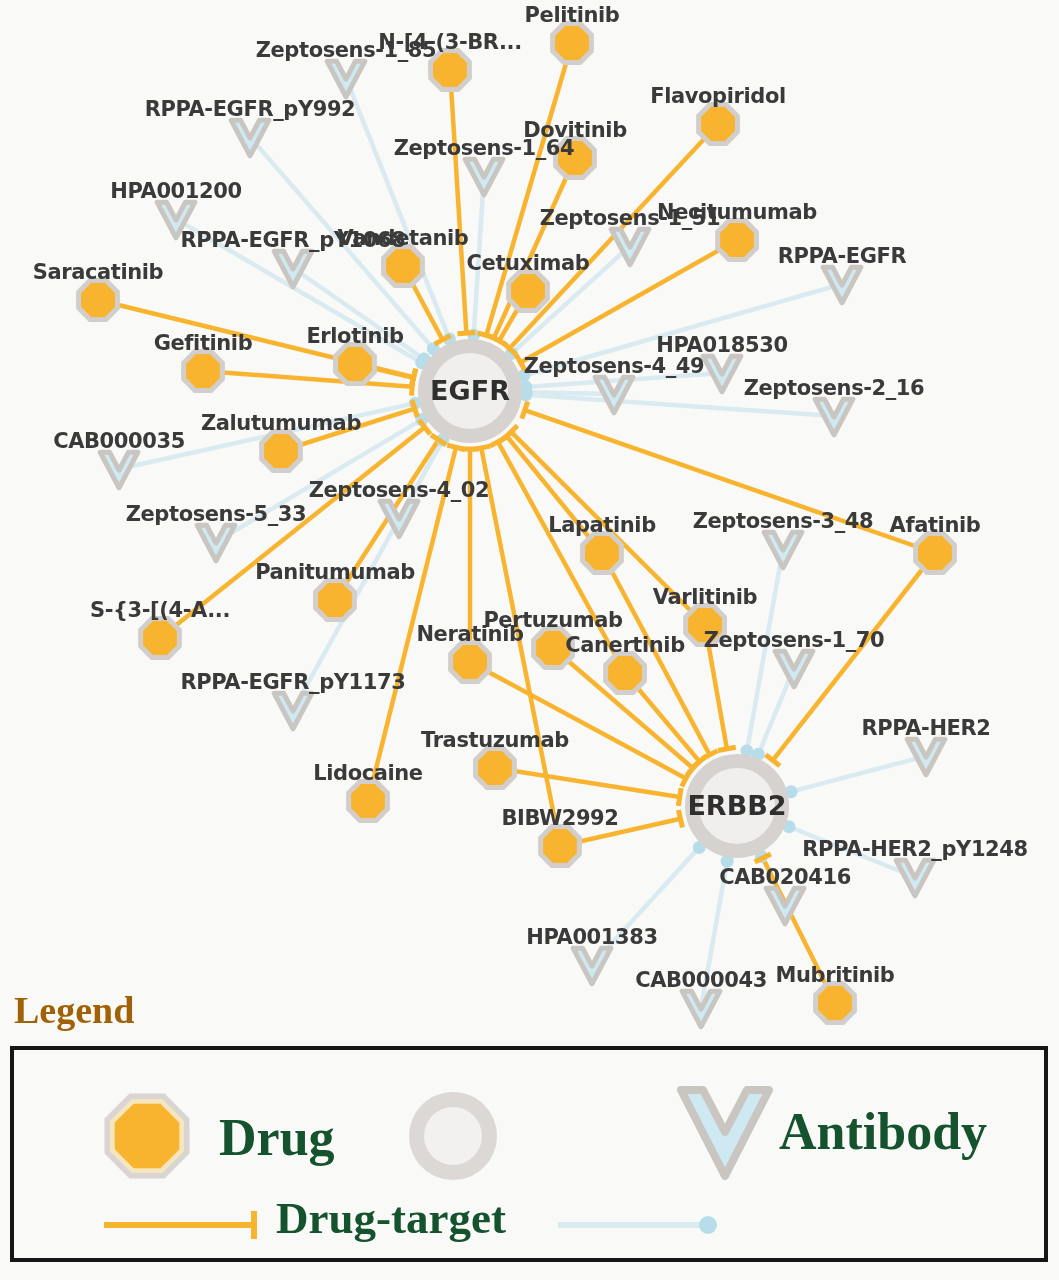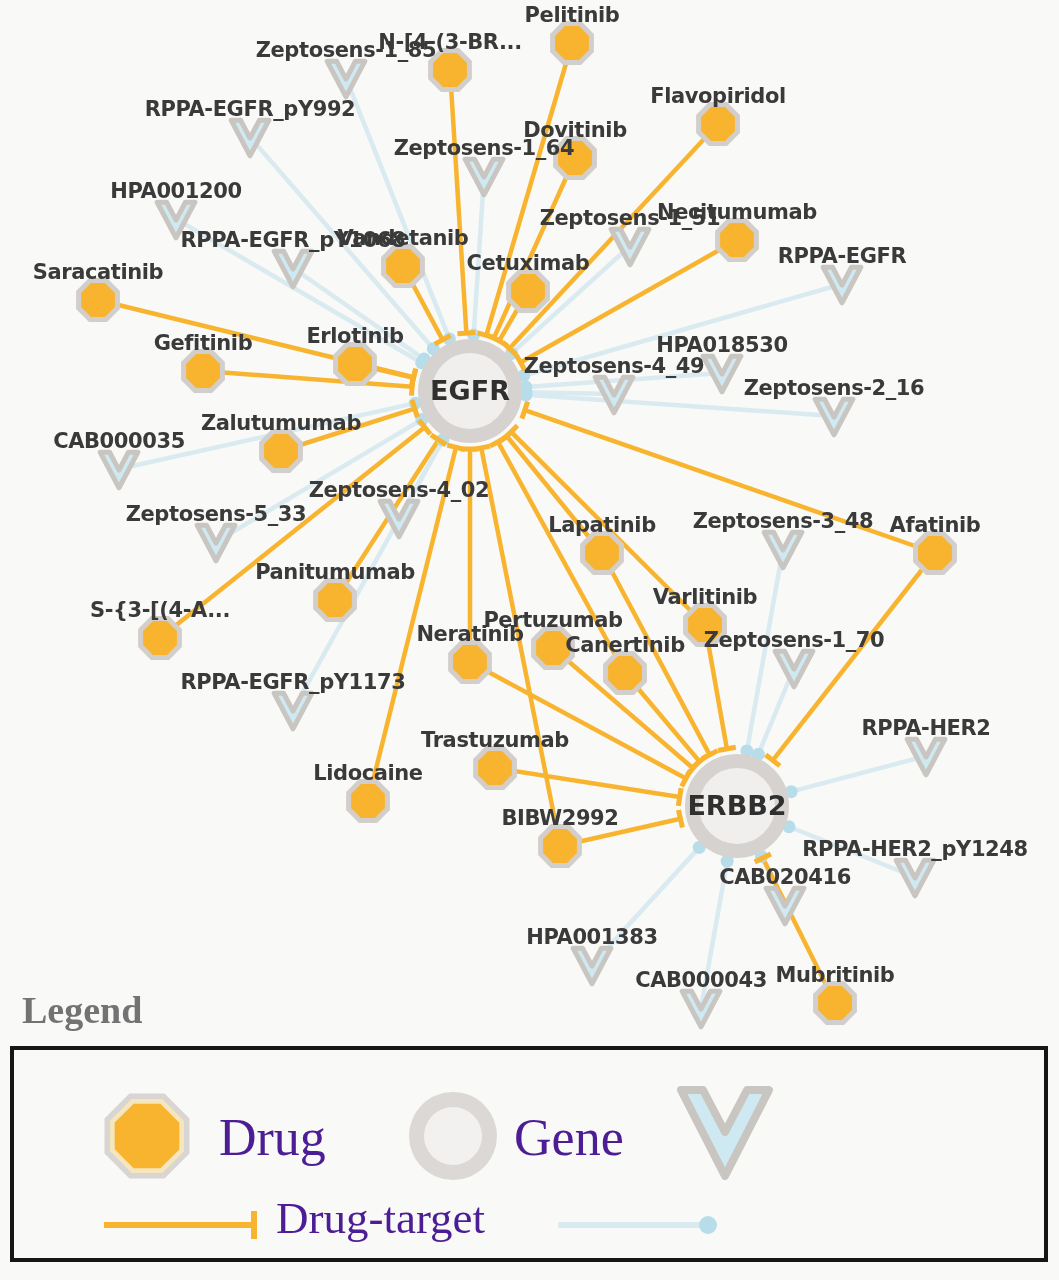--- a/index.html
+++ b/index.html
@@ -4,28 +4,28 @@
 <style>
   html,body{margin:0;padding:0;}
   body{width:1059px;height:1280px;background:#f9f9f7;overflow:hidden;
        font-family:"DejaVu Sans",sans-serif;}
   .stage{position:relative;width:1059px;height:1280px;}
   #net{position:absolute;left:0;top:0;}
   .net-label{font-family:"DejaVu Sans",sans-serif;font-weight:bold;
              font-size:21px;fill:#3a3a3a;letter-spacing:-0.4px;}
   .gene-label{font-family:"DejaVu Sans",sans-serif;font-weight:bold;
               font-size:27px;fill:#2f2f2f;}
-  .legend-title{position:absolute;left:22px;top:988px;
+  .legend-title{position:absolute;left:14px;top:988px;
                 font-family:"Liberation Serif",serif;font-weight:bold;
-                font-size:38px;color:#737373;}
+                font-size:38px;color:#a16207;}
   .legend-box{position:absolute;left:10px;top:1046px;width:1030px;height:208px;
               border:4px solid #161616;background:#f9f9f7;}
   .legend-box .sym{position:absolute;}
-  .lg-text{position:absolute;font-family:"Liberation Serif",serif;color:#4c1d95;
-           white-space:nowrap;}
+  .lg-text{position:absolute;font-family:"Liberation Serif",serif;color:#14532d;
+           white-space:nowrap;font-weight:bold;}
   .lg-big{font-size:52px;}
   .lg-med{font-size:45px;}
 </style>
 </head>
 <body>
 
 <div class="stage">
 
   <svg id="net" width="1059" height="1280" viewBox="0 0 1059 1280">
       <rect x="0" y="0" width="1059" height="1280" fill="#f9f9f7"></rect>
@@ -241,25 +241,25 @@
       <polygon points="50,4 82.5,17.5 96,50 82.5,82.5 50,96 17.5,82.5 4,50 17.5,17.5" transform="rotate(22.5 50 50)" fill="#d9d5d2"></polygon>
       <polygon points="50,10 78.3,21.7 90,50 78.3,78.3 50,90 21.7,78.3 10,50 21.7,21.7" transform="rotate(22.5 50 50)" fill="#f6e6bd"></polygon>
       <polygon points="50,15 74.7,25.3 85,50 74.7,74.7 50,85 25.3,74.7 15,50 25.3,25.3" transform="rotate(22.5 50 50)" fill="#F8B42F"></polygon>
     </svg>
     <div class="lg-text lg-big" style="left:205px;top:58px">Drug</div>
 
     <svg class="sym" style="left:393px;top:40px" width="92" height="92">
       <circle cx="46" cy="46" r="44" fill="#dcd8d5"></circle>
       <circle cx="46" cy="46" r="29" fill="#f3f1f0"></circle>
     </svg>
-    <div class="lg-text lg-big" style="left:500px;top:58px">Gene</div>
 
     <svg class="sym" style="left:663px;top:26px" width="100" height="110">
       <path d="M4,14 L48,100 L92,14 L70,14 L48,56 L26,14 Z" fill="#cfe9f2" stroke="#c9c5c1" stroke-width="8" stroke-linejoin="round"></path>
     </svg>
+    <div class="lg-text lg-big" style="left:765px;top:52px">Antibody</div>
 
     <svg class="sym" style="left:88px;top:158px" width="165" height="34">
       <line x1="2" y1="17" x2="152" y2="17" stroke="#F8B42F" stroke-width="6"></line>
       <line x1="152" y1="3" x2="152" y2="31" stroke="#F8B42F" stroke-width="6"></line>
     </svg>
     <div class="lg-text lg-med" style="left:262px;top:142px">Drug-target</div>
 
     <svg class="sym" style="left:542px;top:158px" width="165" height="34">
       <line x1="2" y1="17" x2="150" y2="17" stroke="#d9eaf0" stroke-width="6"></line>
       <circle cx="152" cy="17" r="9" fill="#b6dde9"></circle>

